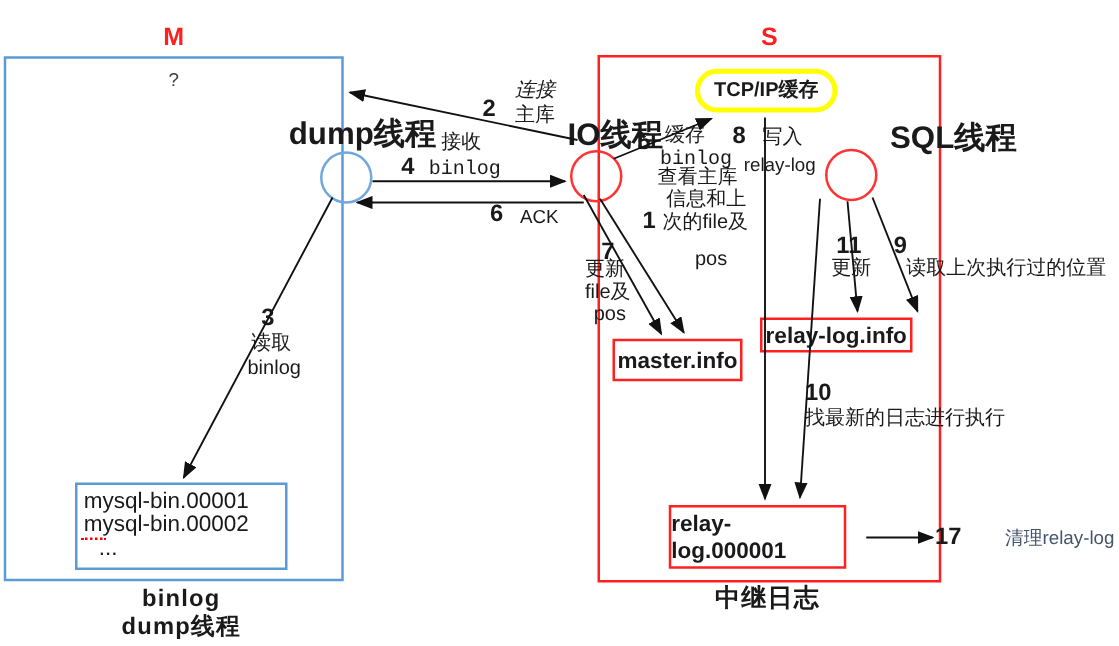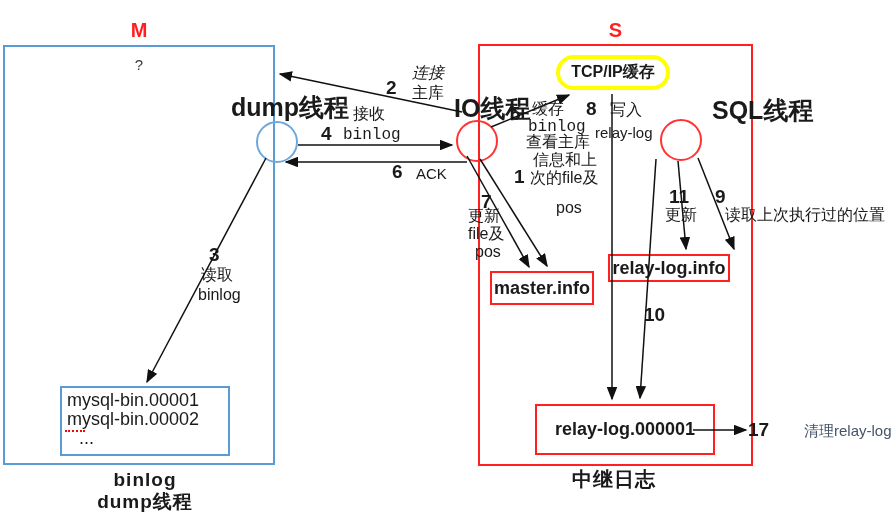--- a/index.html
+++ b/index.html
@@ -65,21 +65,21 @@
 
   <div class="t thread txt" style="left:712px;top:96px;">SQL线程</div>
   <div class="circle" style="left:660px;top:119px;border:2px solid #ff3333;z-index:15;"></div>
 
   <div class="box red file-box" style="left:490px;top:271px;width:104px;height:34px;z-index:10;">
     <span>master.info</span>
   </div>
   <div class="box red file-box" style="left:608px;top:254px;width:122px;height:28px;z-index:10;">
     <span>relay-log.info</span>
   </div>
-  <div class="box red file-box" style="left:535px;top:404px;width:180px;height:51px;z-index:10;">
+  <div class="box red file-box" style="left:535px;top:404px;width:142px;height:51px;z-index:10;">
     <span>relay-log.000001</span>
   </div>
   <div class="t caption txt" style="left:535px;top:468px;width:158px;font-size:20px;">中继日志</div>
 
   <div class="t num txt" style="left:386px;top:77px;">2</div>
   <div class="t cjk txt" style="left:412px;top:64px;font-style:italic;">连接</div>
   <div class="t cjk txt" style="left:412px;top:84px;">主库</div>
 
   <div class="t cjk txt" style="left:353px;top:105px;">接收</div>
   <div class="t num txt" style="left:321px;top:123px;">4</div>
@@ -106,20 +106,21 @@
   <div class="t num txt" style="left:586px;top:98px;">8</div>
   <div class="t cjk txt" style="left:610px;top:101px;">写入</div>
   <div class="t small txt" style="left:595px;top:124px;">relay-log</div>
 
   <div class="t num txt" style="left:669px;top:186px;">11</div>
   <div class="t cjk txt" style="left:665px;top:206px;">更新</div>
   <div class="t num txt" style="left:715px;top:186px;">9</div>
   <div class="t cjk txt" style="left:725px;top:206px;">读取上次执行过的位置</div>
 
   <div class="t num txt" style="left:644px;top:304px;">10</div>
+  <div class="t cjk txt" style="left:644px;top:326px;">找最新的日志进行执行</div>
 
   <div class="t num txt" style="left:748px;top:419px;">17</div>
   <div class="t blue-text txt" style="left:804px;top:422px;">清理relay-log</div>
 
   <div class="t num txt" style="left:209px;top:244px;">3</div>
   <div class="t cjk txt" style="left:201px;top:266px;">读取</div>
   <div class="t cjk txt" style="left:198px;top:286px;">binlog</div>
 
   <svg id="lines" width="895" height="517">
     <defs>

